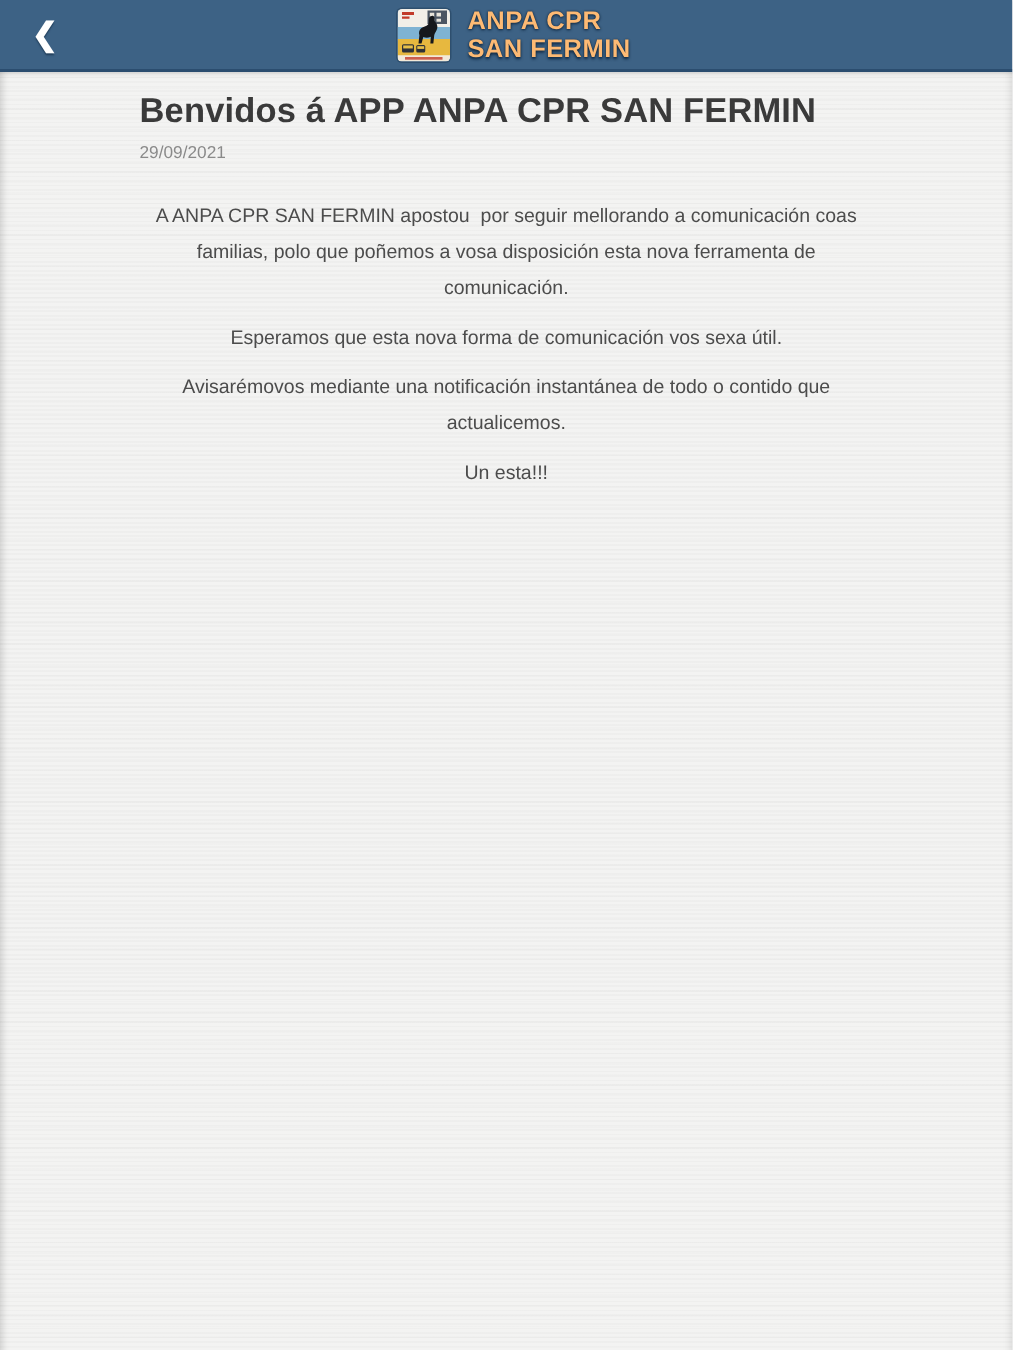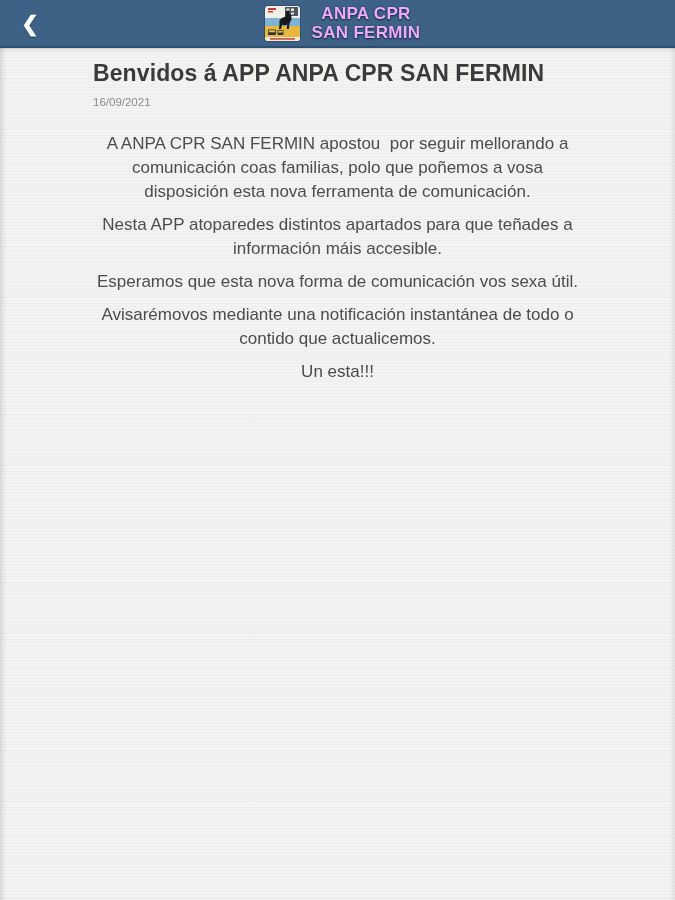--- a/index.html
+++ b/index.html
@@ -55,26 +55,25 @@
   }
   .app-logo {
     width: 35px;
     height: 35px;
     border-radius: 3px;
     overflow: hidden;
     flex: 0 0 auto;
     box-shadow: 0 0 0 1px rgba(20, 45, 70, 0.35);
   }
   .app-title {
-    color: #f0abfc;
+    color: #fdba74;
     font-weight: bold;
     font-size: 17px;
     line-height: 19px;
     letter-spacing: 0.3px;
-    text-align: center;
     text-shadow: 0 1px 2px rgba(12, 36, 60, 0.95), 0 0 1px rgba(12, 36, 60, 0.9);
   }
 
   
   .content {
     position: relative;
     height: 892px;
     overflow: hidden;
     background-color: #f3f3f2;
     background-image:
@@ -103,21 +102,21 @@
     margin: 9px 0 0 0;
     font-size: 11.5px;
     color: #8a8a8a;
     text-align: left;
   }
   .article-body {
     margin-top: 24px;
   }
   .article-body p {
     margin: 0 0 9px 0;
-    font-size: 17px;
+    font-size: 13px;
     line-height: 24px;
     color: #4c4c4c;
     text-align: center;
     white-space: pre-wrap;
   }
 </style>
 </head>
 <body>
 
 <div class="screen">
@@ -150,23 +149,22 @@
       </span>
       <div class="app-title">
         <div>ANPA CPR</div>
         <div>SAN FERMIN</div>
       </div>
     </div>
   </header>
 
   <main class="content">
     <h1 class="article-title">Benvidos á APP ANPA CPR SAN FERMIN</h1>
-    <div class="article-date">16/09/2021</div>
+    <div class="article-date">29/09/2021</div>
     <div class="article-body">
       <p>A ANPA CPR SAN FERMIN apostou  por seguir mellorando a comunicación coas familias, polo que poñemos a vosa disposición esta nova ferramenta de comunicación.</p>
-      <p>Nesta APP atoparedes distintos apartados para que teñades a  información máis accesible.</p>
       <p>Esperamos que esta nova forma de comunicación vos sexa útil.</p>
       <p>Avisarémovos mediante una notificación instantánea de todo o contido que actualicemos.</p>
       <p>Un esta!!!</p>
     </div>
   </main>
 
 </div>
 
 </body></html>

